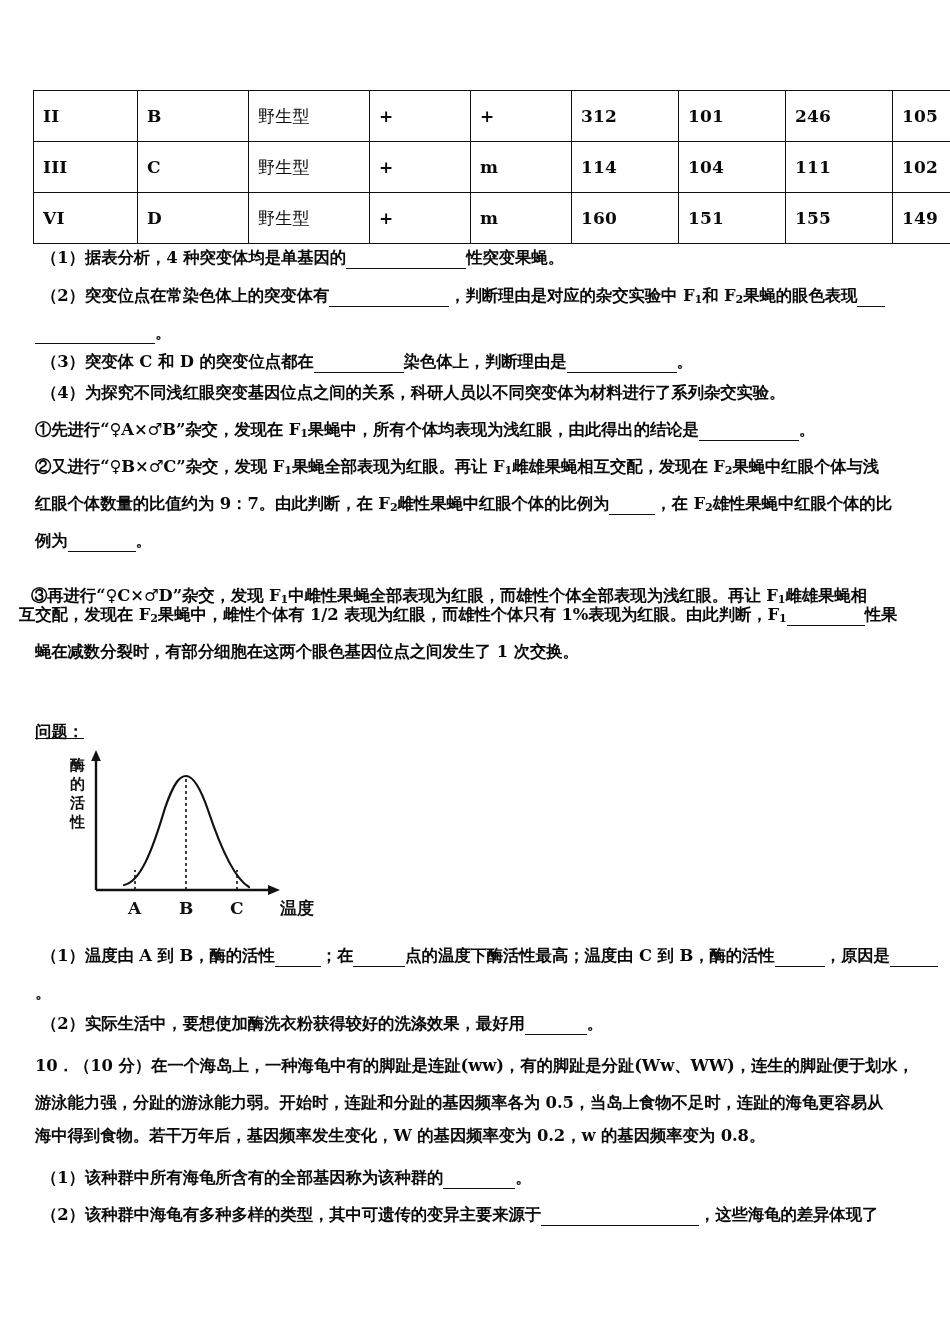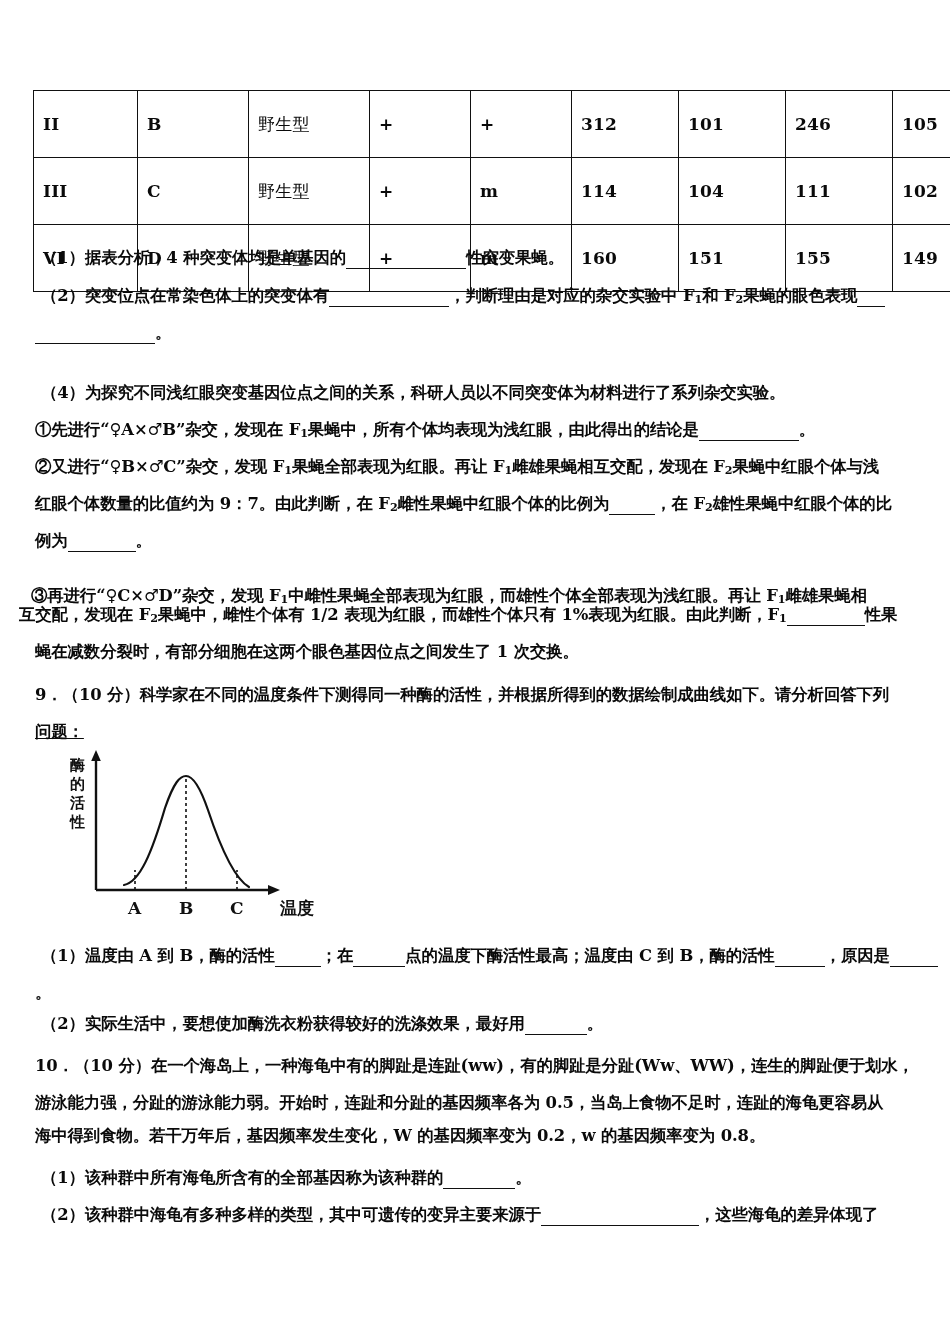--- a/index.html
+++ b/index.html
@@ -31,21 +31,21 @@
     width: 780px;
   }
   table.mut-table {
     border-collapse: collapse;
     width: 780px;
     table-layout: fixed;
   }
   table.mut-table td {
     border: 1.6px solid #111;
     height: 50px;
-    padding: 8px 9px;
+    padding: 0 9px;
     font-size: 17px;
     font-weight: bold;
     vertical-align: middle;
     font-family: "DejaVu Serif", "Liberation Serif", serif;
     letter-spacing: 0.2px;
   }
   table.mut-table td.c-roman { width: 85px; }
   table.mut-table td.c-id    { width: 92px; }
   table.mut-table td.c-type  { width: 102px; font-weight: normal; }
   table.mut-table td.c-sym   { width: 82px; }
@@ -130,20 +130,23 @@
     <span>（1）据表分析，4 种突变体均是单基因的</span><span class="ul" style="width:120px;">&nbsp;</span><span>性突变果蝇。</span>
   </div>
 
   <div class="txt" style="left:41px; top:288px;">
     <span>（2）突变位点在常染色体上的突变体有</span><span class="ul" style="width:120px;">&nbsp;</span><span>，判断理由是对应的杂交实验中 F</span><sub>1</sub><span>和 F</span><sub>2</sub><span>果蝇的眼色表现</span><span class="ul" style="width:28px;">&nbsp;</span>
   </div>
   <div class="txt" style="left:35px; top:325px;">
     <span class="ul" style="width:120px;">&nbsp;</span><span>。</span>
   </div>
 
+  <div class="txt" style="left:41px; top:354px;">
+    <span>（3）突变体 C 和 D 的突变位点都在</span><span class="ul" style="width:90px;">&nbsp;</span><span>染色体上，判断理由是</span><span class="ul" style="width:110px;">&nbsp;</span><span>。</span>
+  </div>
 
   <div class="txt" style="left:41px; top:385px;">（4）为探究不同浅红眼突变基因位点之间的关系，科研人员以不同突变体为材料进行了系列杂交实验。</div>
 
   <div class="txt" style="left:35px; top:422px;">
     <span>①先进行“♀A×♂B”杂交，发现在 F</span><sub>1</sub><span>果蝇中，所有个体均表现为浅红眼，由此得出的结论是</span><span class="ul" style="width:100px;">&nbsp;</span><span>。</span>
   </div>
 
   <div class="txt" style="left:35px; top:459px;">
     <span>②又进行“♀B×♂C”杂交，发现 F</span><sub>1</sub><span>果蝇全部表现为红眼。再让 F</span><sub>1</sub><span>雌雄果蝇相互交配，发现在 F</span><sub>2</sub><span>果蝇中红眼个体与浅</span>
   </div>
@@ -155,21 +158,20 @@
   </div>
 
   <div class="txt" style="left:31px; top:570px;margin-top:18px;">
     <span>③再进行“♀C×♂D”杂交，发现 F</span><sub>1</sub><span>中雌性果蝇全部表现为红眼，而雄性个体全部表现为浅红眼。再让 F</span><sub>1</sub><span>雌雄果蝇相</span>
   </div>
   <div class="txt" style="left:19px; top:607px;">
     <span>互交配，发现在 F</span><sub>2</sub><span>果蝇中，雌性个体有 1/2 表现为红眼，而雄性个体只有 1%表现为红眼。由此判断，F</span><sub>1</sub><span class="ul" style="width:78px;">&nbsp;</span><span>性果</span>
   </div>
   <div class="txt" style="left:35px; top:644px;">蝇在减数分裂时，有部分细胞在这两个眼色基因位点之间发生了 1 次交换。</div>
 
-  <div class="txt" style="left:35px; top:687px;">9．（10 分）科学家在不同的温度条件下测得同一种酶的活性，并根据所得到的数据绘制成曲线如下。请分析回答下列</div>
   <div class="txt" style="left:35px; top:724px;text-decoration:underline;">问题：</div>
 
   <div class="figure">
     <svg class="fig-svg" width="280" height="185" viewBox="0 0 280 185">
 
       <text x="22" y="28" font-family="DejaVu Serif, Liberation Serif, serif" font-size="15" font-weight="bold" fill="#111">酶</text>
       <text x="22" y="47" font-family="DejaVu Serif, Liberation Serif, serif" font-size="15" font-weight="bold" fill="#111">的</text>
       <text x="22" y="66" font-family="DejaVu Serif, Liberation Serif, serif" font-size="15" font-weight="bold" fill="#111">活</text>
       <text x="22" y="85" font-family="DejaVu Serif, Liberation Serif, serif" font-size="15" font-weight="bold" fill="#111">性</text>
 

